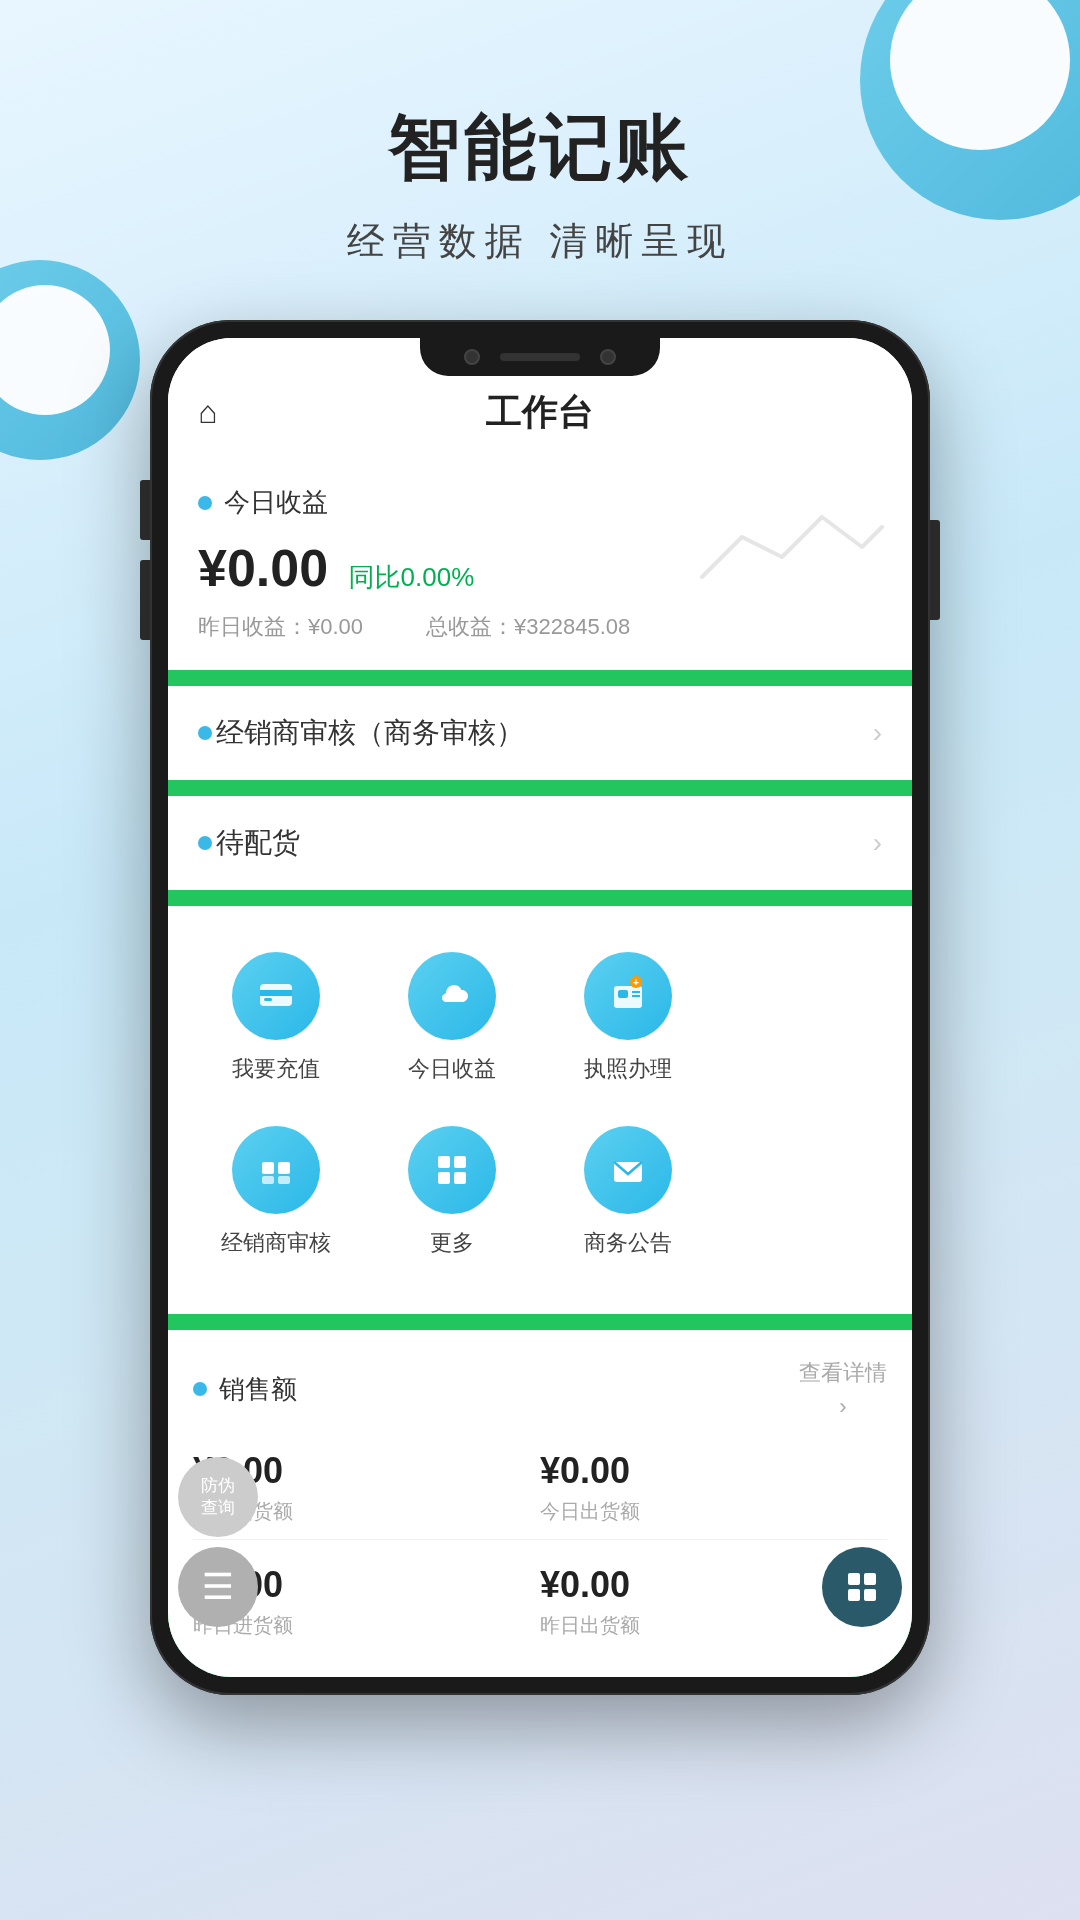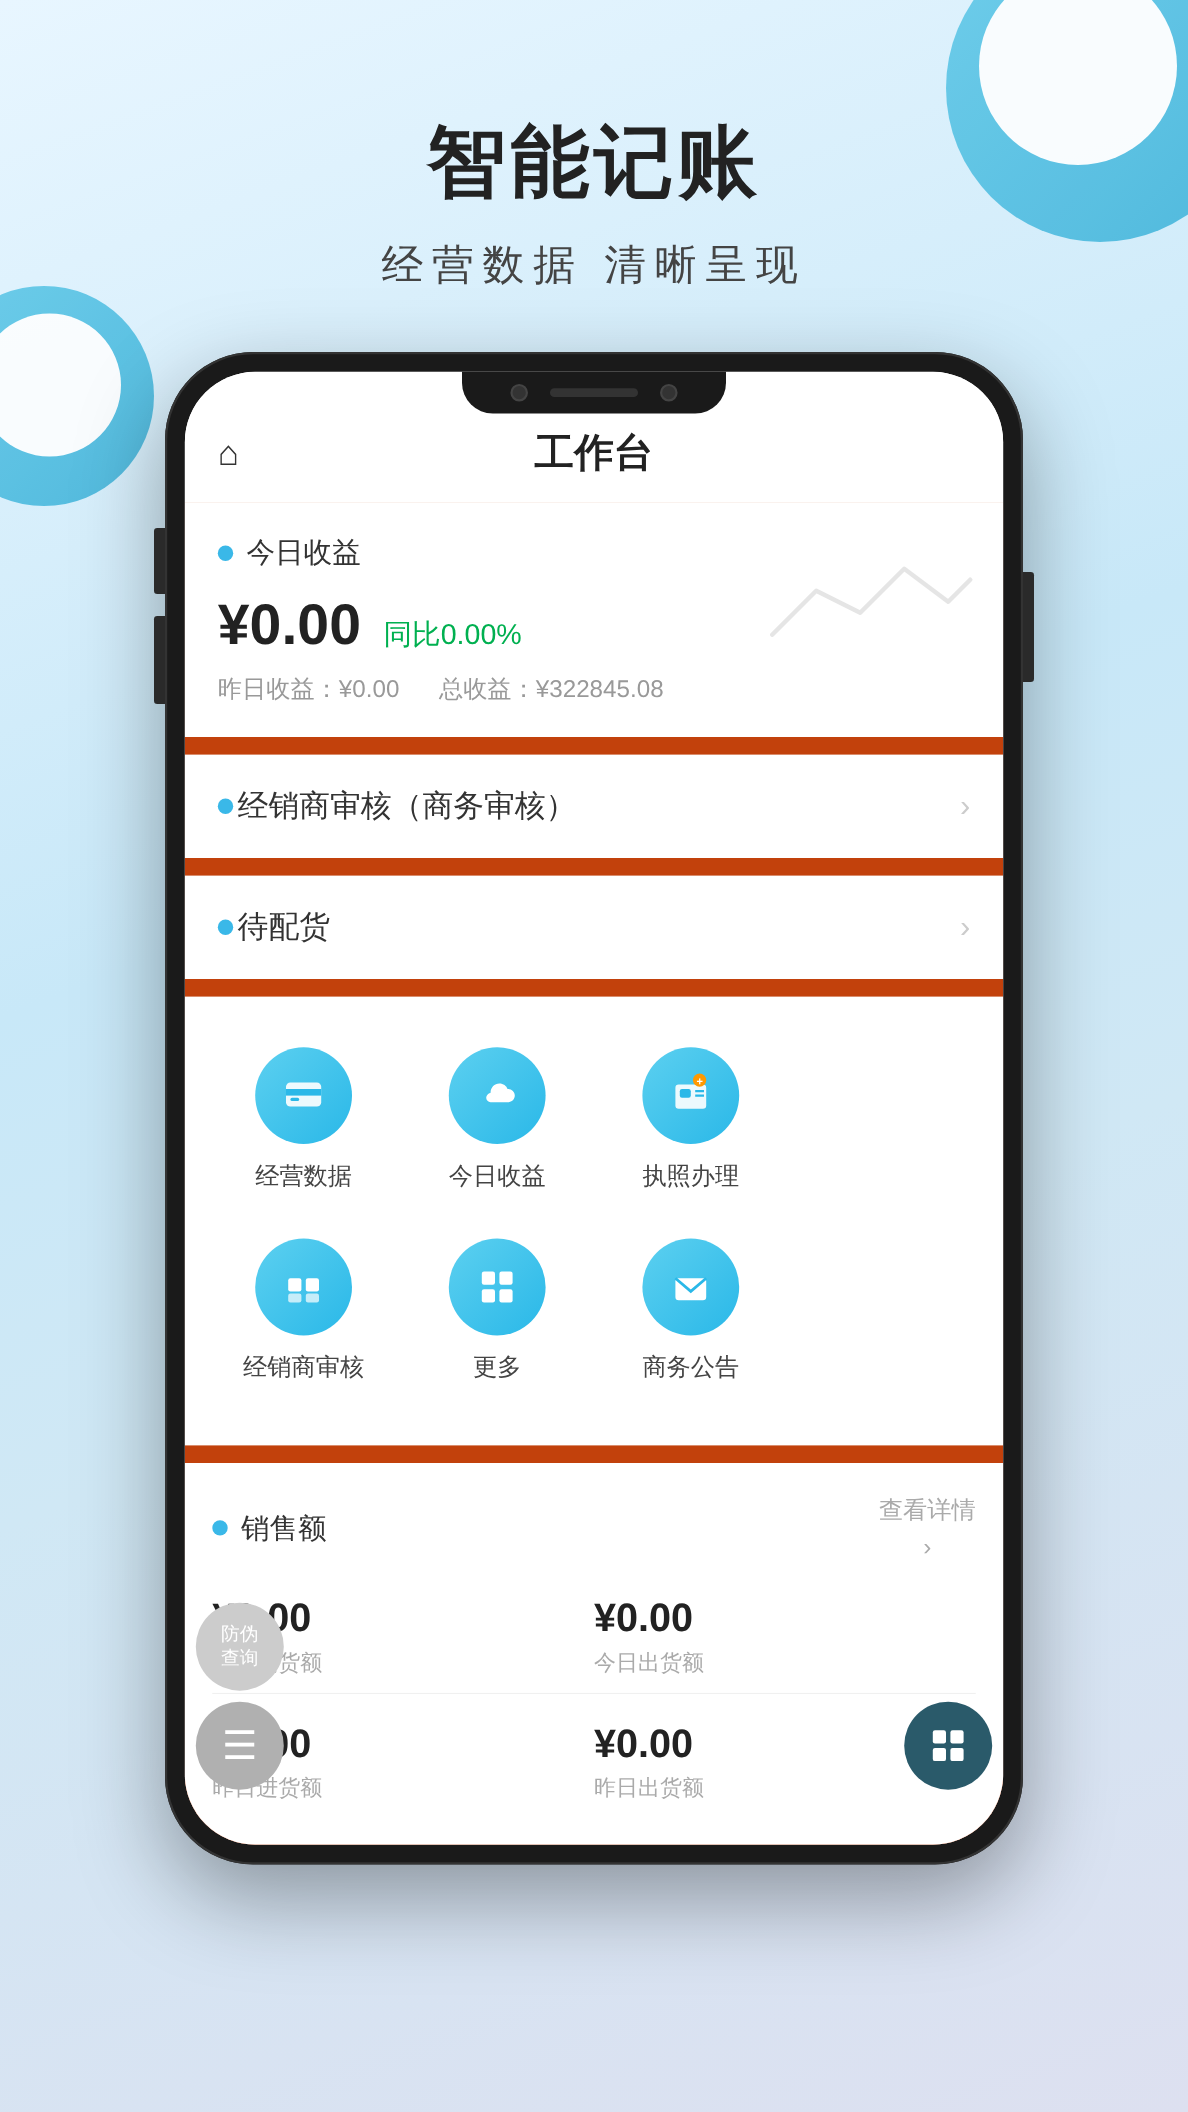--- a/index.html
+++ b/index.html
@@ -173,21 +173,21 @@
       font-size: 32px;
       color: #333;
     }
     .nav-title {
       font-size: 36px;
       font-weight: 600;
       color: #222;
     }
 
     .app-scroll {
-      background: #c2410c;
+      background: #22c55e;
     }
 
     
     .earnings-card {
       background: white;
       padding: 28px 30px;
       margin-bottom: 16px;
       position: relative;
     }
     .section-label {
@@ -212,21 +212,21 @@
       color: #222;
       display: inline-block;
     }
     .earnings-compare {
       font-size: 26px;
       color: #00b050;
       margin-left: 16px;
     }
     .earnings-sub {
       display: flex;
-      gap: 36px;
+      gap: 63px;
       margin-top: 14px;
     }
     .earnings-sub-item {
       font-size: 22px;
       color: #999;
     }
     
     .sparkline {
       position: absolute;
       right: 20px;
@@ -468,21 +468,21 @@
 
           <div class="icon-grid-row">
             <div class="icon-item">
               <div class="icon-circle">
                 <svg width="44" height="44" viewBox="0 0 44 44" fill="white">
                   <rect x="6" y="10" width="32" height="22" rx="4" fill="white" opacity="0.9"></rect>
                   <rect x="6" y="16" width="32" height="6" fill="#2ab8e8"></rect>
                   <rect x="10" y="24" width="8" height="3" rx="1.5" fill="#2ab8e8"></rect>
                 </svg>
               </div>
-              <span class="icon-label">经营数据</span>
+              <span class="icon-label">我要充值</span>
             </div>
             <div class="icon-item">
               <div class="icon-circle">
                 <svg width="44" height="44" viewBox="0 0 44 44" fill="white">
                   <path d="M32 28c3.3 0 6-2.7 6-6s-2.7-6-6-6c-.2 0-.4 0-.6.01C30.5 13.2 27.5 11 24 11c-4.4 0-8 3.6-8 8 0 .1 0 .2 0 .3C13.7 19.9 12 21.8 12 24c0 2.2 1.8 4 4 4h16z" fill="white"></path>
                 </svg>
               </div>
               <span class="icon-label">今日收益</span>
             </div>
             <div class="icon-item">

